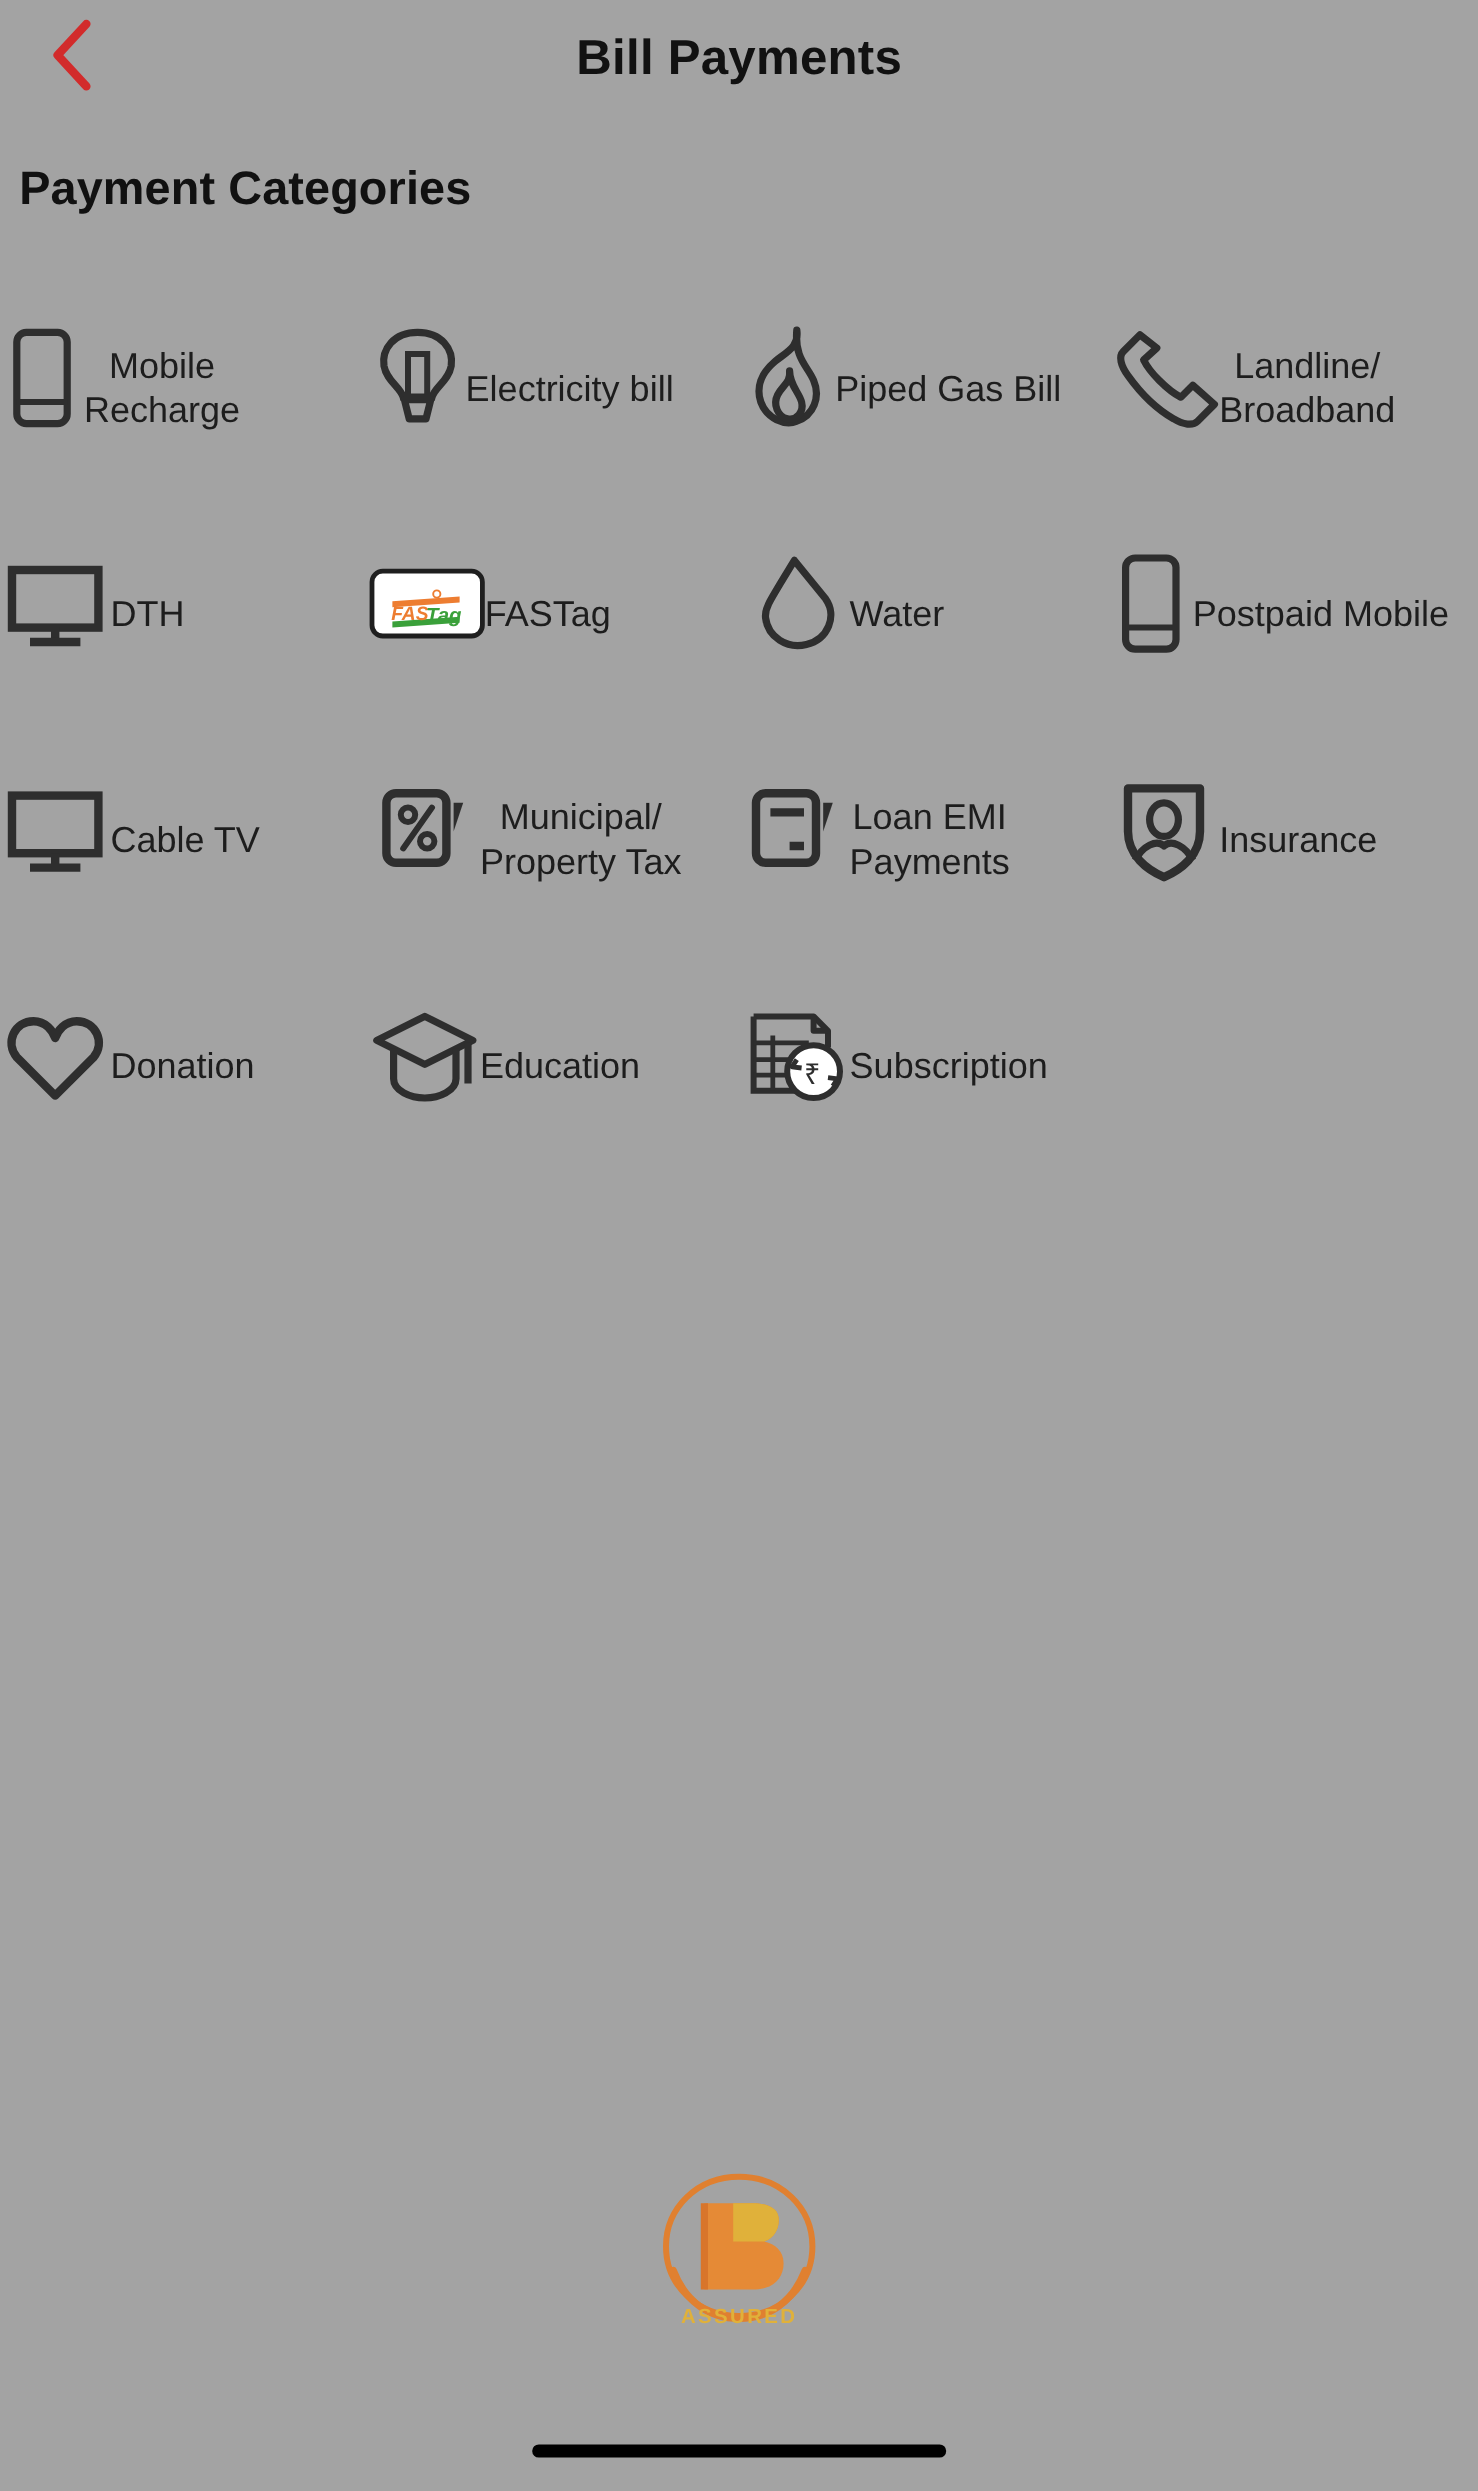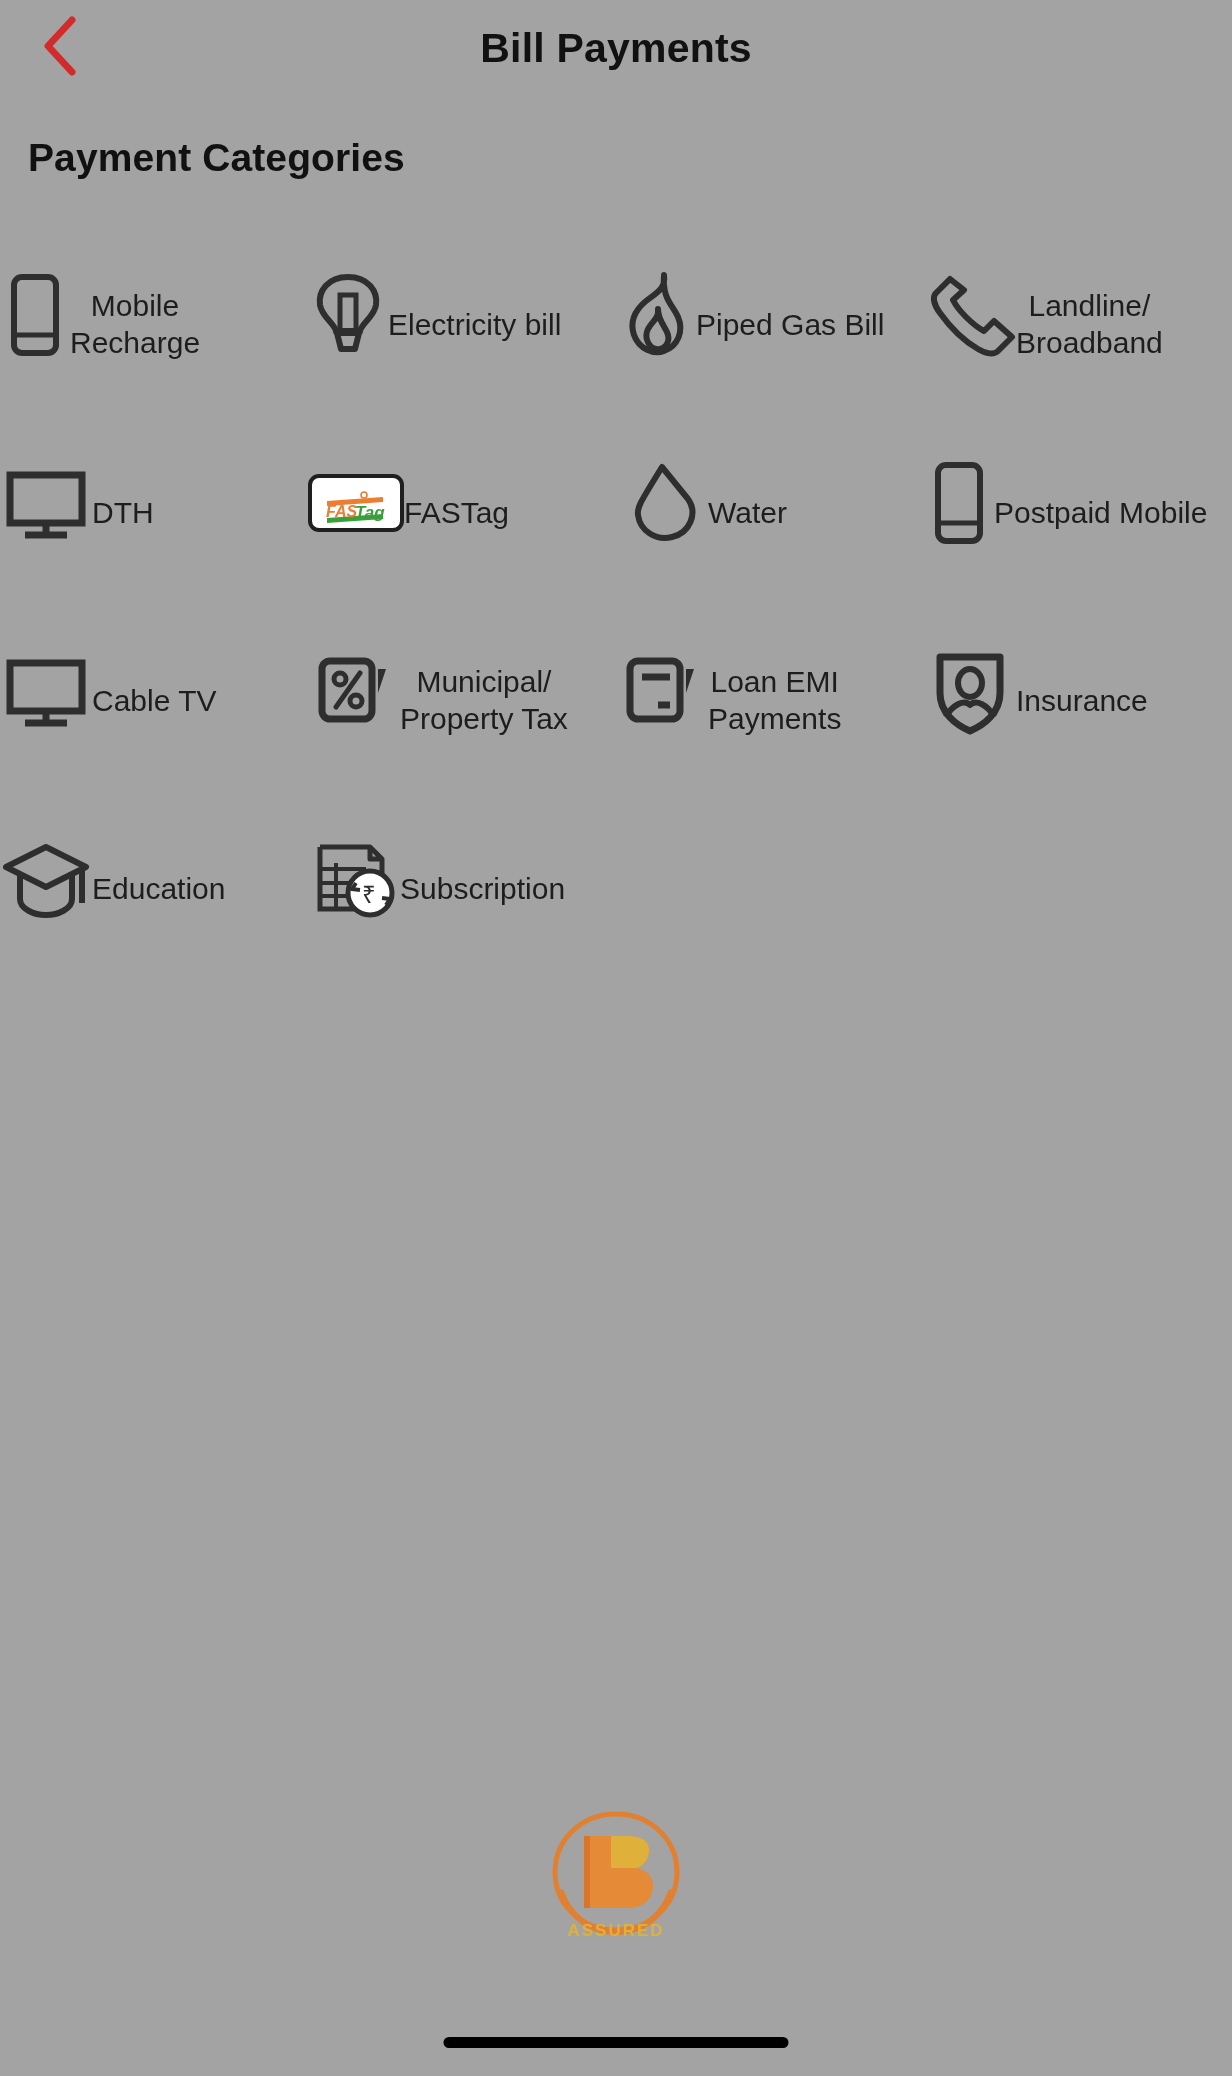--- a/index.html
+++ b/index.html
@@ -39,21 +39,21 @@
   .back-btn svg { display: block; }
   .header-title {
     font-size: 41px;
     font-weight: bold;
     color: #111111;
     letter-spacing: 0.2px;
   }
 
   
   .section-title {
-    margin: 40px 0 0 28px;
+    margin: 40px 0 0 16px;
     font-size: 39px;
     font-weight: bold;
     color: #111111;
     letter-spacing: 0.1px;
   }
 
   
   .grid {
     margin-top: 38px;
     display: grid;
@@ -271,20 +271,29 @@
       <div class="cell-icon">
         <svg width="92" height="92" viewBox="0 0 92 92">
           <path d="M16 12 L76 12 L76 48 C76 68 60 80 46 86 C32 80 16 68 16 48 Z" fill="none" stroke="#2e2e2e" stroke-width="7" stroke-linejoin="round"></path>
           <ellipse cx="46" cy="38" rx="12" ry="14" fill="none" stroke="#2e2e2e" stroke-width="6"></ellipse>
           <path d="M22 72 C28 60 40 54 46 60 C52 54 64 60 70 72" fill="none" stroke="#2e2e2e" stroke-width="6" stroke-linejoin="round"></path>
         </svg>
       </div>
       <div class="cell-label">Insurance</div>
     </div>
 
+    <div class="cell">
+      <div class="cell-icon">
+        <svg width="92" height="92" viewBox="0 0 92 92">
+          <path d="M46 80 L14 48 C4 36 12 18 28 18 C38 18 44 26 46 32 C48 26 54 18 64 18
+                   C80 18 88 36 78 48 Z" fill="none" stroke="#2e2e2e" stroke-width="7" stroke-linejoin="round"></path>
+        </svg>
+      </div>
+      <div class="cell-label">Donation</div>
+    </div>
 
     <div class="cell">
       <div class="cell-icon">
         <svg width="92" height="92" viewBox="0 0 92 92">
           <path d="M46 14 L86 34 L46 54 L6 34 Z" fill="none" stroke="#2e2e2e" stroke-width="6" stroke-linejoin="round"></path>
           <path d="M20 41 L20 66 C20 76 34 82 46 82 C58 82 72 76 72 66 L72 41" fill="none" stroke="#2e2e2e" stroke-width="6" stroke-linejoin="round"></path>
           <line x1="82" y1="36" x2="82" y2="70" stroke="#2e2e2e" stroke-width="6"></line>
         </svg>
       </div>
       <div class="cell-label">Education</div>

